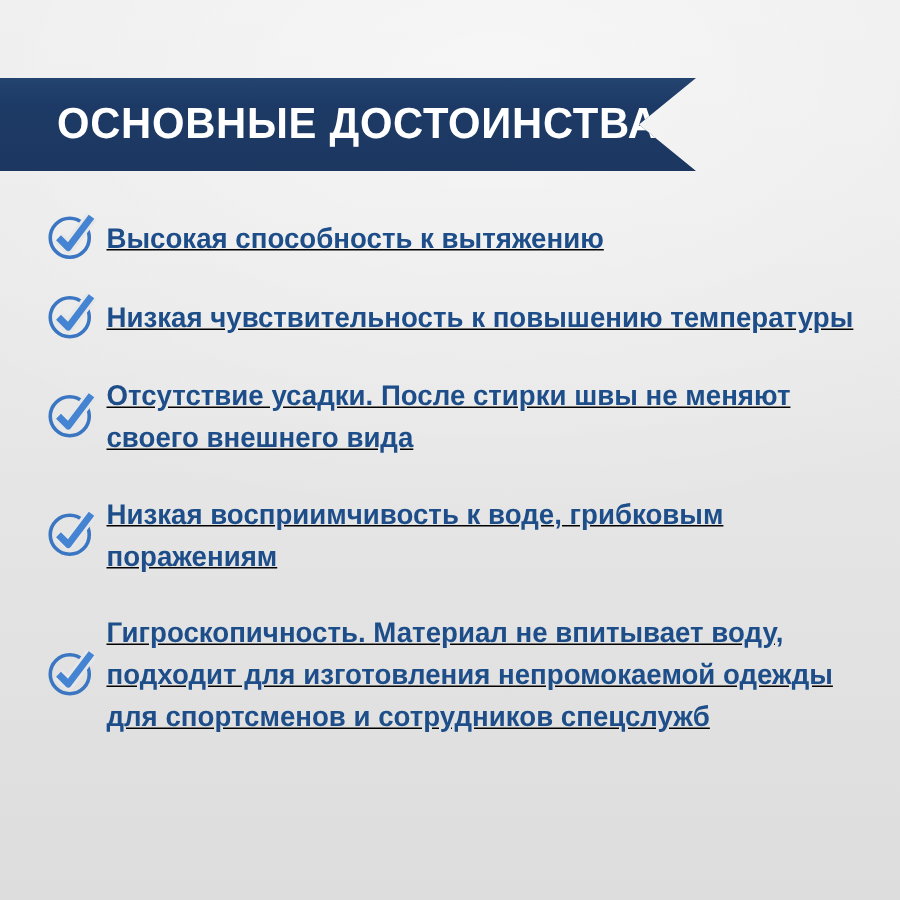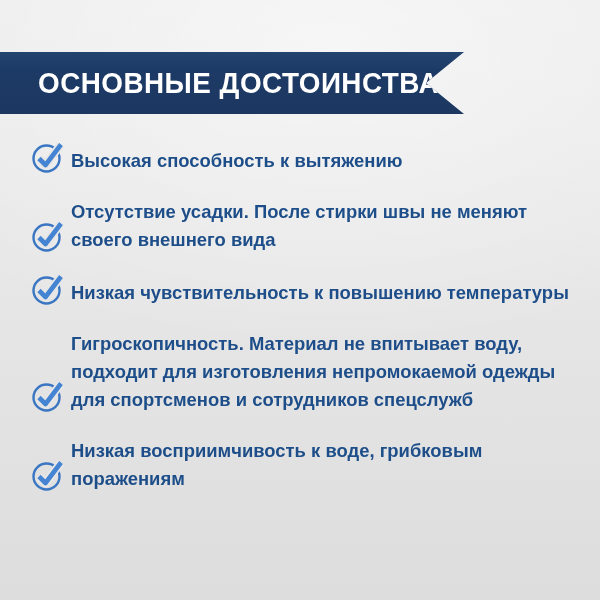--- a/index.html
+++ b/index.html
@@ -35,22 +35,23 @@
     transform-origin: 0 50%;
   }
 
   .advantages {
     position: absolute;
     top: 145px; left: 31px; right: 14px;
     list-style: none;
   }
   .advantage {
     display: flex;
-    align-items: flex-end;
+    align-items: center;
     margin-bottom: 23px;
+    text-decoration: underline;
   }
   .check-icon {
     flex: 0 0 34px;
     width: 34px; height: 34px;
     margin-top: -4px;
   }
   .advantage-text {
     margin-left: 6px;
     color: #1d4e89;
     font-size: 19px;
@@ -80,49 +81,49 @@
       </svg>
       <span class="advantage-text">Высокая способность к вытяжению</span>
     </li>
 
     <li class="advantage">
       <svg class="check-icon" viewBox="0 0 34 34" xmlns="http://www.w3.org/2000/svg">
         <circle cx="15.5" cy="17.5" r="13" fill="none" stroke="#3a76c2" stroke-width="2.4"></circle>
         <path d="M8 17.5 L14.5 24 L30 3.5" fill="none" stroke="#e7e7e7" stroke-width="8.5" stroke-linejoin="round"></path>
         <path d="M8 17.5 L14.5 24 L30 3.5" fill="none" stroke="#4484d2" stroke-width="4.6" stroke-linejoin="round"></path>
       </svg>
-      <span class="advantage-text">Отсутствие усадки. После стирки швы не меняют
-своего внешнего вида</span>
+      <span class="advantage-text">Низкая чувствительность к повышению температуры</span>
     </li>
 
     <li class="advantage">
       <svg class="check-icon" viewBox="0 0 34 34" xmlns="http://www.w3.org/2000/svg">
         <circle cx="15.5" cy="17.5" r="13" fill="none" stroke="#3a76c2" stroke-width="2.4"></circle>
         <path d="M8 17.5 L14.5 24 L30 3.5" fill="none" stroke="#e7e7e7" stroke-width="8.5" stroke-linejoin="round"></path>
         <path d="M8 17.5 L14.5 24 L30 3.5" fill="none" stroke="#4484d2" stroke-width="4.6" stroke-linejoin="round"></path>
       </svg>
-      <span class="advantage-text">Низкая чувствительность к повышению температуры</span>
+      <span class="advantage-text">Отсутствие усадки. После стирки швы не меняют
+своего внешнего вида</span>
     </li>
 
+
+    <li class="advantage">
+      <svg class="check-icon" viewBox="0 0 34 34" xmlns="http://www.w3.org/2000/svg">
+        <circle cx="15.5" cy="17.5" r="13" fill="none" stroke="#3a76c2" stroke-width="2.4"></circle>
+        <path d="M8 17.5 L14.5 24 L30 3.5" fill="none" stroke="#e7e7e7" stroke-width="8.5" stroke-linejoin="round"></path>
+        <path d="M8 17.5 L14.5 24 L30 3.5" fill="none" stroke="#4484d2" stroke-width="4.6" stroke-linejoin="round"></path>
+      </svg>
+      <span class="advantage-text">Низкая восприимчивость к воде, грибковым
+поражениям</span>
+    </li>
 
     <li class="advantage">
       <svg class="check-icon" viewBox="0 0 34 34" xmlns="http://www.w3.org/2000/svg">
         <circle cx="15.5" cy="17.5" r="13" fill="none" stroke="#3a76c2" stroke-width="2.4"></circle>
         <path d="M8 17.5 L14.5 24 L30 3.5" fill="none" stroke="#e7e7e7" stroke-width="8.5" stroke-linejoin="round"></path>
         <path d="M8 17.5 L14.5 24 L30 3.5" fill="none" stroke="#4484d2" stroke-width="4.6" stroke-linejoin="round"></path>
       </svg>
       <span class="advantage-text">Гигроскопичность. Материал не впитывает воду,
 подходит для изготовления непромокаемой одежды
 для спортсменов и сотрудников спецслужб</span>
     </li>
 
-    <li class="advantage">
-      <svg class="check-icon" viewBox="0 0 34 34" xmlns="http://www.w3.org/2000/svg">
-        <circle cx="15.5" cy="17.5" r="13" fill="none" stroke="#3a76c2" stroke-width="2.4"></circle>
-        <path d="M8 17.5 L14.5 24 L30 3.5" fill="none" stroke="#e7e7e7" stroke-width="8.5" stroke-linejoin="round"></path>
-        <path d="M8 17.5 L14.5 24 L30 3.5" fill="none" stroke="#4484d2" stroke-width="4.6" stroke-linejoin="round"></path>
-      </svg>
-      <span class="advantage-text">Низкая восприимчивость к воде, грибковым
-поражениям</span>
-    </li>
-
   </ul>
 </div>
 
 </body></html>

